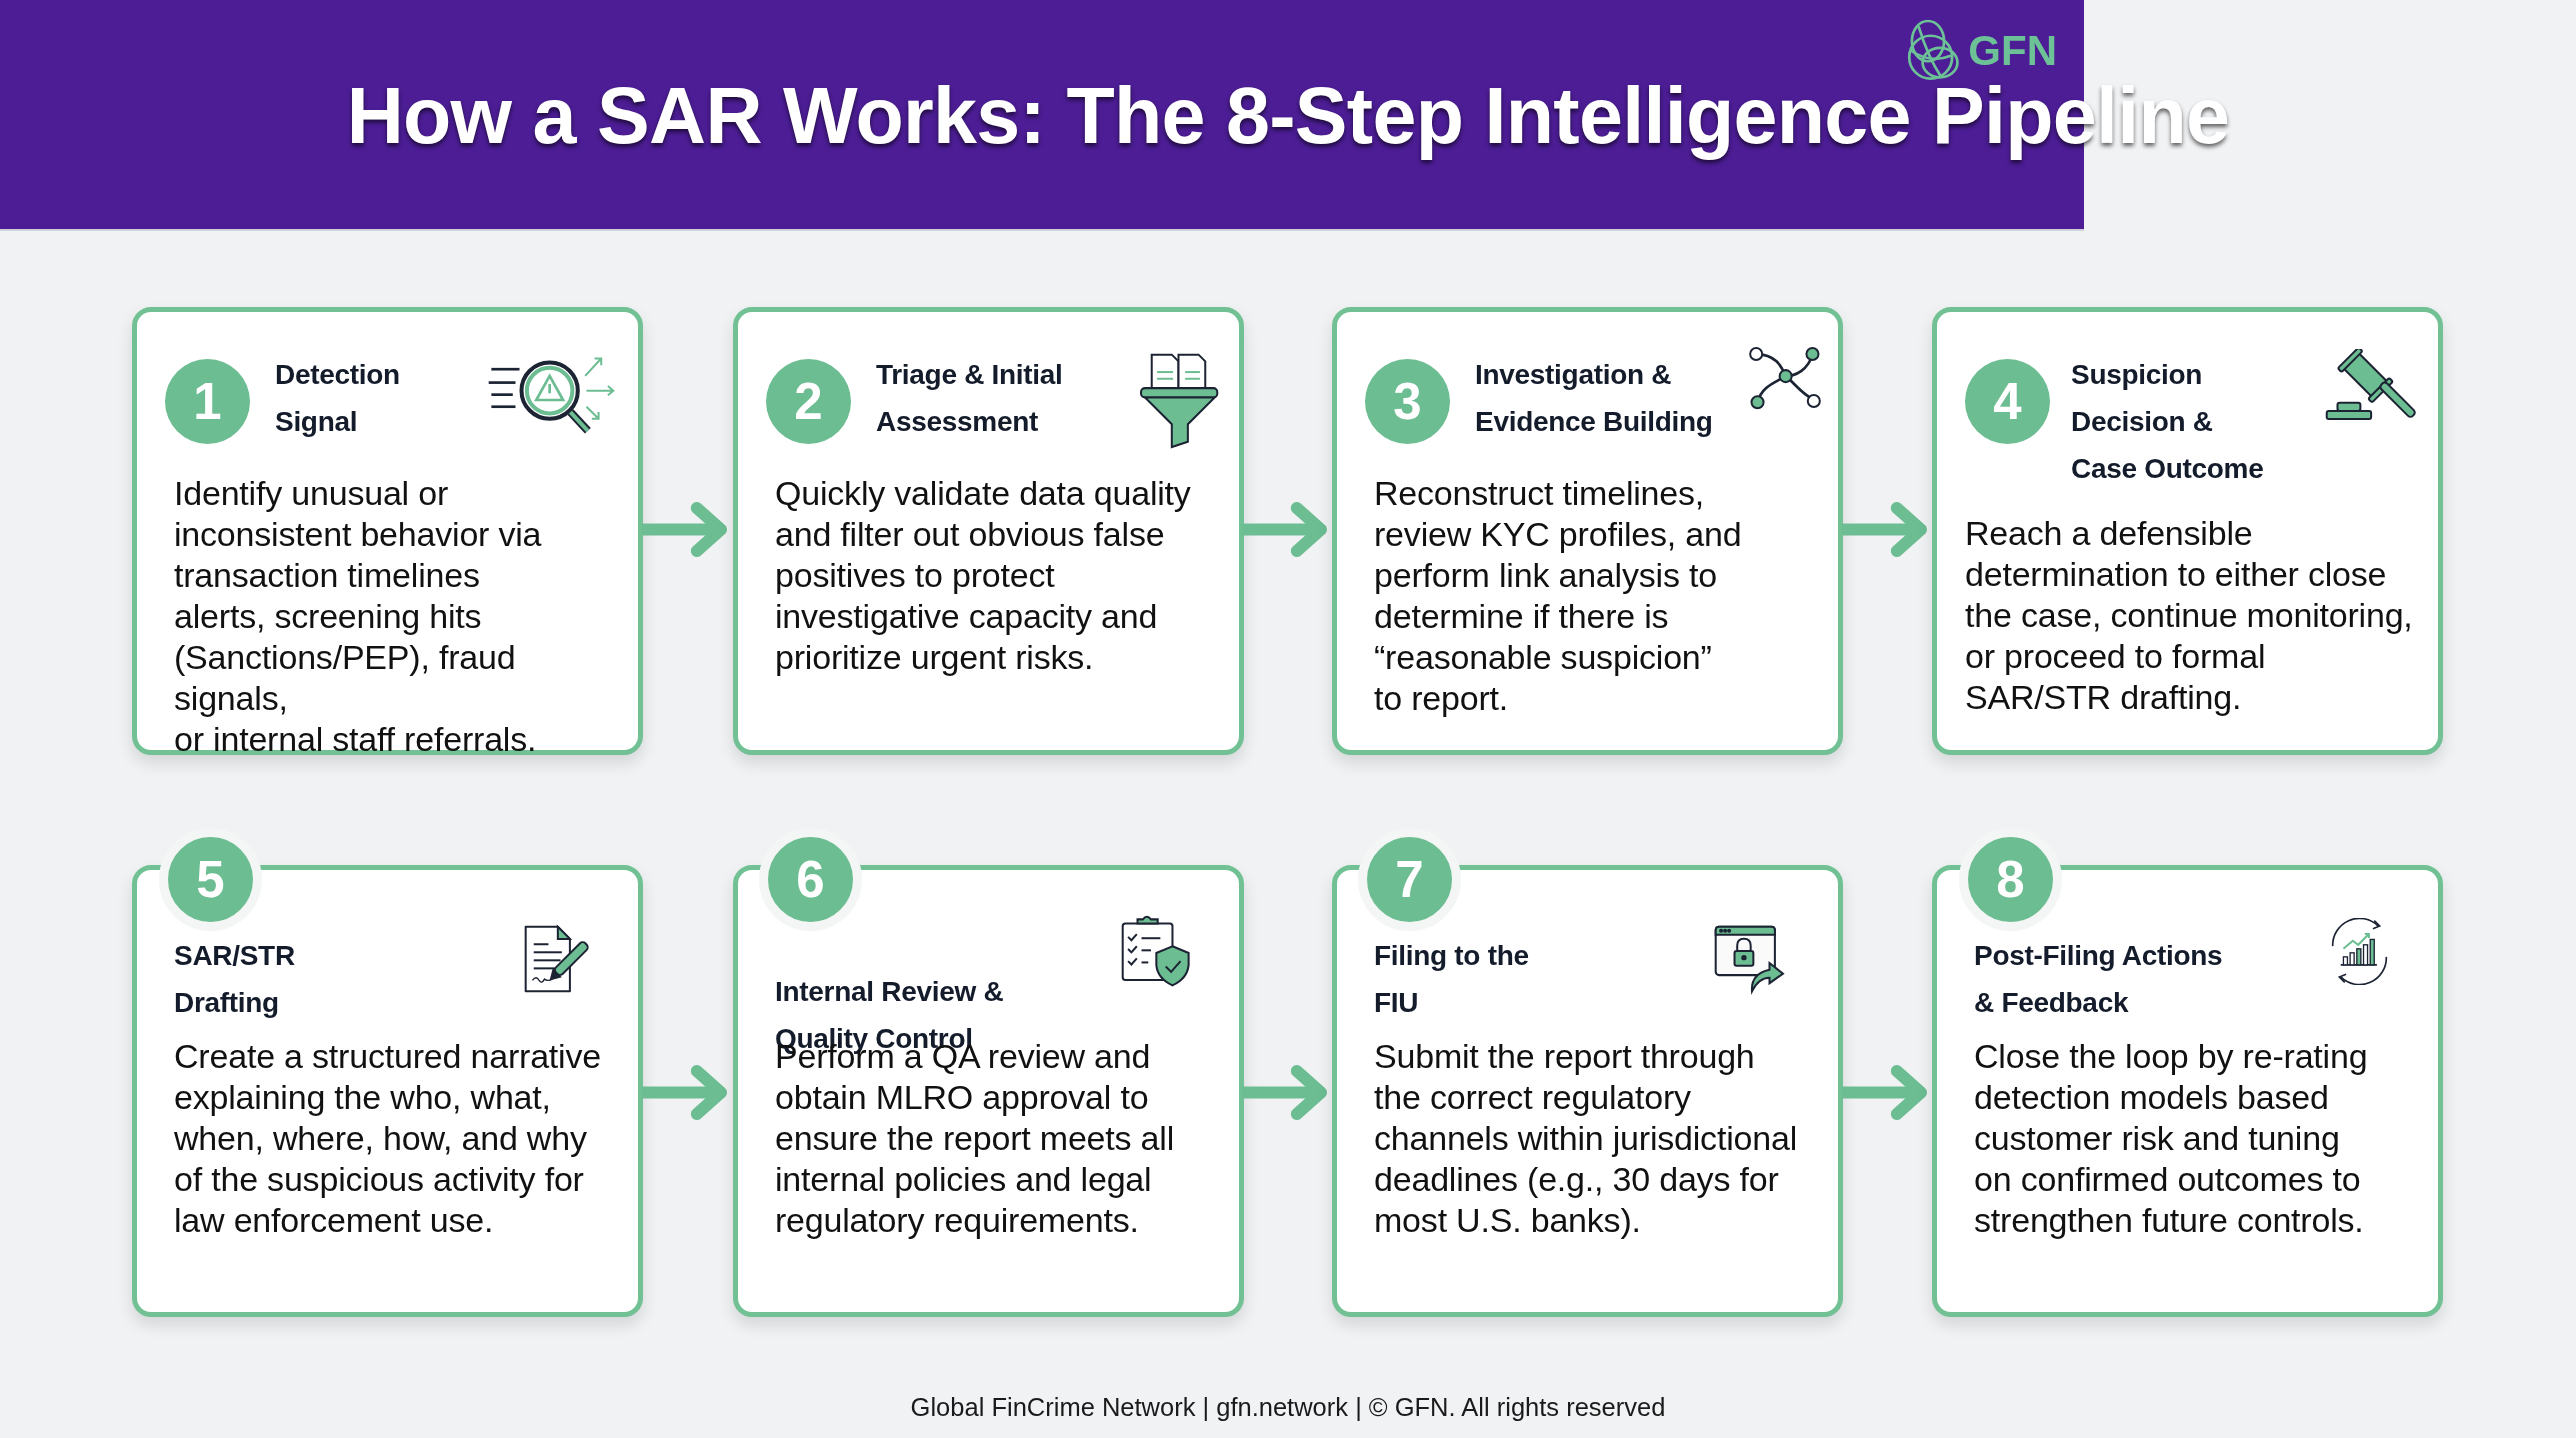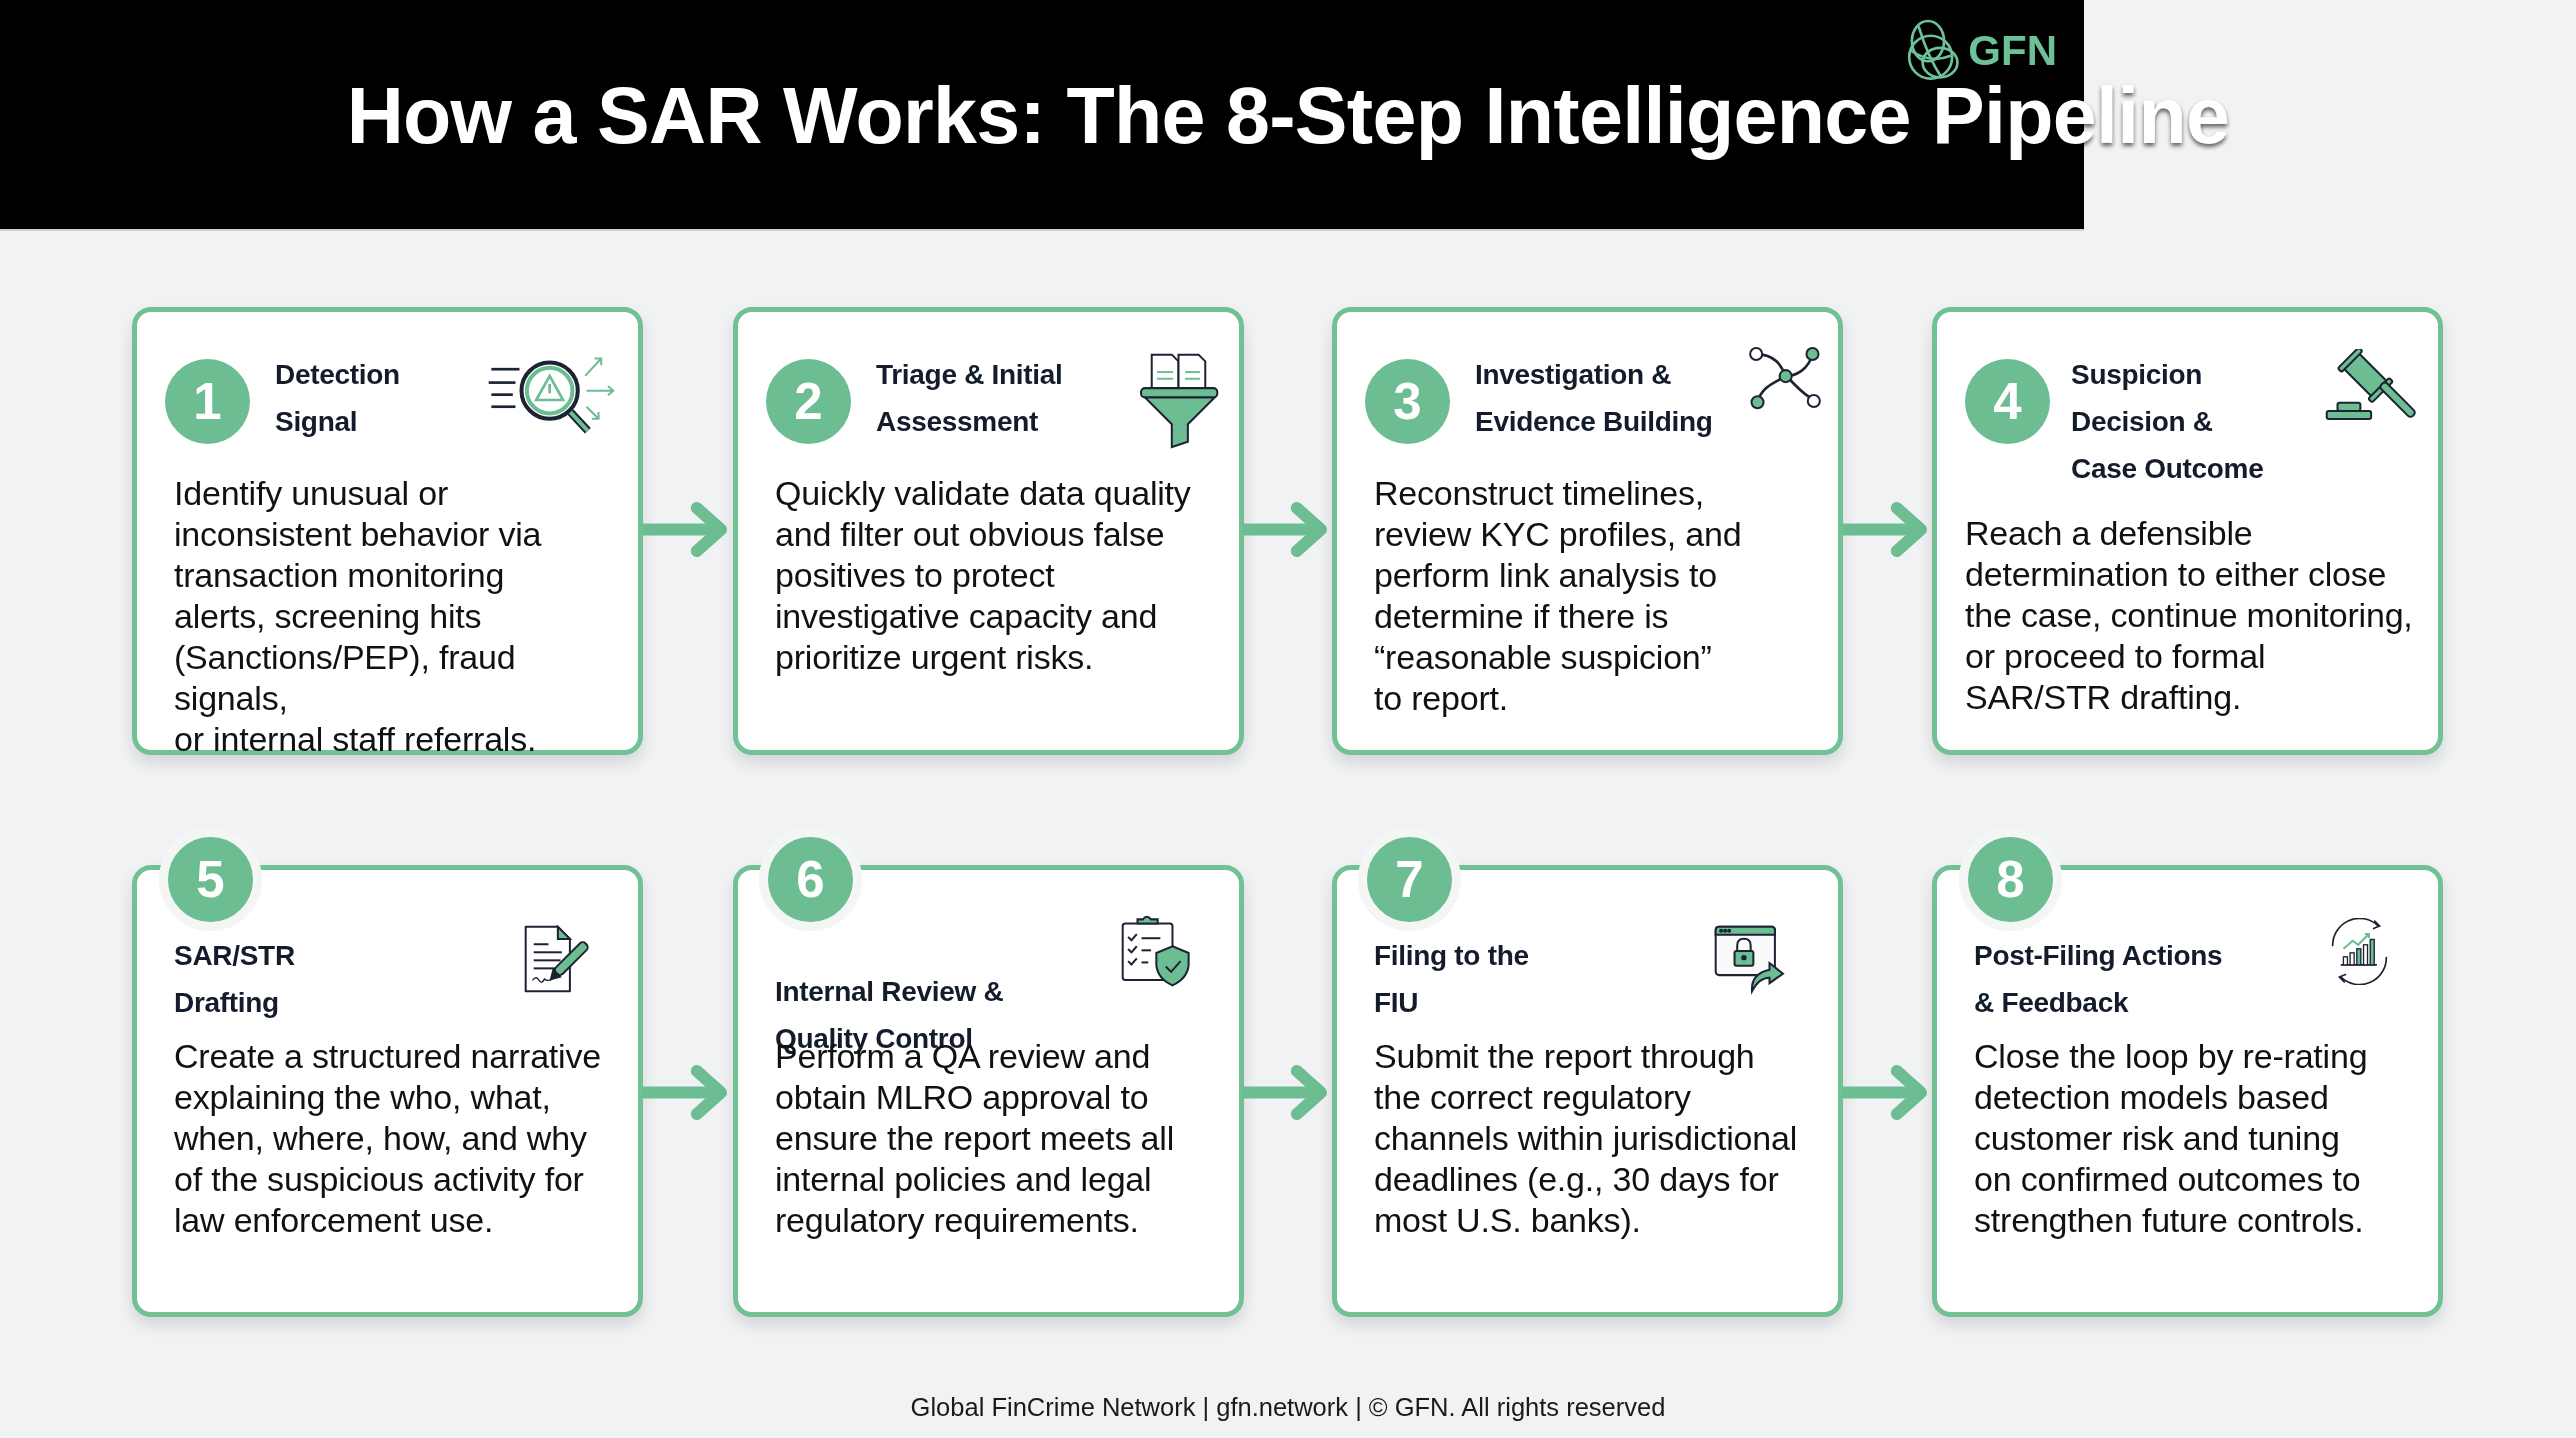--- a/index.html
+++ b/index.html
@@ -4,21 +4,21 @@
   <style>
     html, body { margin: 0; padding: 0; }
     body {
       width: 2576px; height: 1438px; overflow: hidden;
       background: #f1f2f4;
       font-family: "Liberation Sans", "DejaVu Sans", sans-serif;
       position: relative;
     }
     .header {
       position: absolute; left: 0; top: 0; width: 2084px; height: 229px;
-      background: #000000;
+      background: #4c1d95;
       border-bottom: 2px solid #cfd3d9;
       text-decoration: underline;
     }
     .title {
       position: absolute; left: 0; width: 2576px; top: 70px;
       text-align: center; color: #ffffff; font-weight: 700;
       font-size: 79px; letter-spacing: -0.7px;
       text-shadow: 0 2.7px 4px rgba(0,0,0,0.6);
     }
     .logo {
@@ -93,21 +93,21 @@
     </g>
     <g stroke="#6cbd92" stroke-width="3" fill="none">
       <path d="M148 40 L172 14 M162 14 L172 14 L172 24"></path>
       <path d="M150 62 L190 62 M182 55 L190 62 L182 69"></path>
       <path d="M150 86 L168 104 M168 94 L168 104 L158 104"></path>
     </g>
   </svg>
   <div class="card-desc" style="left:37px; top:161px;">
     <div>Identify unusual or</div>
       <div>inconsistent behavior via</div>
-      <div>transaction monitoring</div>
+      <div>transaction timelines</div>
       <div>alerts, screening hits</div>
       <div>(Sanctions/PEP), fraud signals,</div>
       <div>or internal staff referrals.</div>
   </div>
 </div>
 
 <svg class="arrow" style="left:642px; top:496px;" viewBox="0 0 130 100">
   <g stroke="#6cbd92" stroke-width="18" stroke-linecap="round" fill="none">
     <line x1="0" y1="50" x2="118" y2="50" stroke-linecap="butt"></line>
     <polyline points="82,18 118,50 82,82" stroke-linejoin="round"></polyline>

